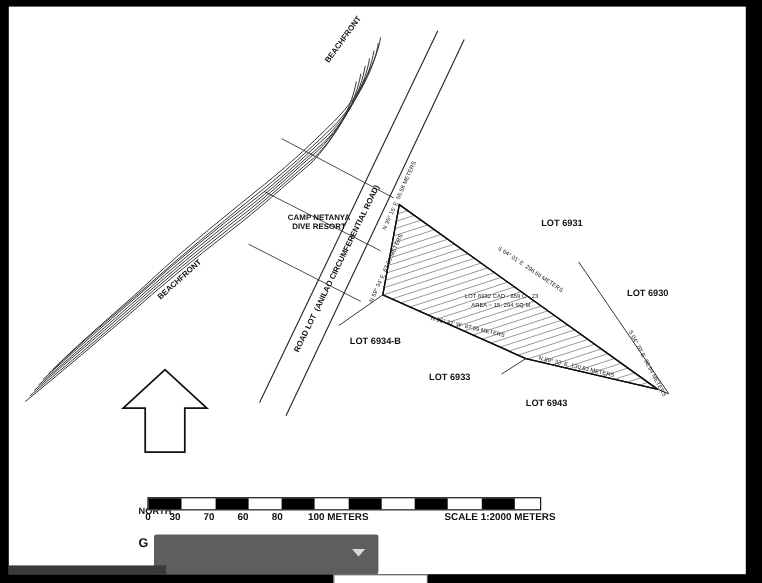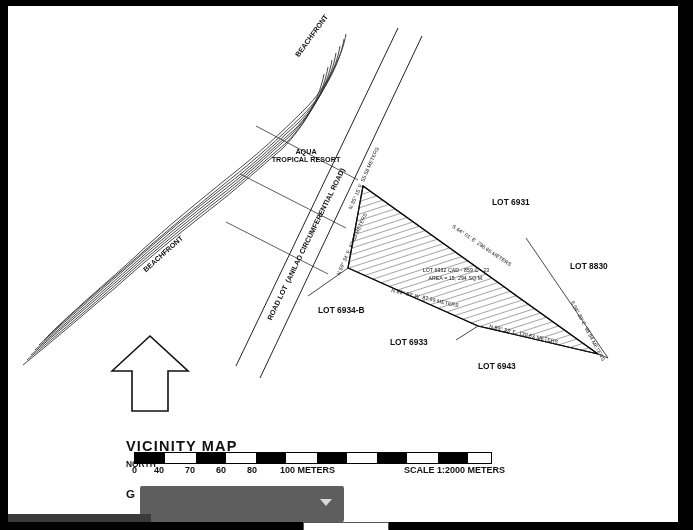--- a/index.html
+++ b/index.html
@@ -184,29 +184,29 @@
 
       <g fill="none" stroke="#111" stroke-width="1.6">
         <path d="M104,365 L142,330 L180,365 L160,365 L160,405 L124,405 L124,365 Z"></path>
       </g>
     </svg>
 
     <div class="lbl small" style="left:286px; top:48px; transform:rotate(-54deg); transform-origin:left top;">BEACHFRONT</div>
 
     <div class="lbl small" style="left:134px; top:262px; transform:rotate(-42deg); transform-origin:left top;">BEACHFRONT</div>
 
-    <div class="lbl small ctr" style="left:252px; top:142px; width:92px;">AQUA
-TROPICAL RESORT</div>
-
+
+    <div class="lbl small ctr" style="left:236px; top:188px; width:92px;">CAMP NETANYA
+DIVE RESORT</div>
 
     <div class="lbl small" style="left:258px; top:312px; transform:rotate(-64deg); transform-origin:left top;">ROAD LOT  (ANILAO CIRCUMFERENTIAL ROAD)</div>
 
     <div class="lbl med" style="left:440px; top:192px;padding-left:44px;">LOT 6931</div>
 
-    <div class="lbl med" style="left:562px; top:256px;">LOT 8830</div>
+    <div class="lbl med" style="left:562px; top:256px;">LOT 6930</div>
 
     <div class="lbl med" style="left:310px; top:300px;">LOT 6934-B</div>
 
     <div class="lbl med" style="left:382px; top:332px;">LOT 6933</div>
 
     <div class="lbl med" style="left:470px; top:356px;">LOT 6943</div>
 
     <div class="lbl tiny ctr" style="left:396px; top:262px; width:104px;">LOT 6932 CAD - 859 C - 23</div>
     <div class="lbl tiny ctr" style="left:396px; top:270px; width:104px;">AREA = 15, 294 SQ.M.</div>
 
@@ -218,33 +218,32 @@
 
     <div class="lbl tiny" style="left:566px; top:294px; transform:rotate(62deg); transform-origin:left top;">S 04° 20' E  98.94 METERS</div>
 
     <div class="lbl tiny" style="left:482px; top:318px; transform:rotate(13deg); transform-origin:left top;">N 89° 33' E  130.63 METERS</div>
 
     <div class="lbl tiny" style="left:384px; top:282px; transform:rotate(13deg); transform-origin:left top;">N 86° 32' W  87.99 METERS</div>
 
     <div class="lbl med" style="left:118px; top:406px;margin-top:48px;">NORTH</div>
 
 
-    <div class="lbl huge" style="left:118px; top:432px;">VICINITY MAP</div>
 
     <div id="scalebar">
       <div class="seg" style="left:0%;   width:8.5%;"></div>
       <div class="seg" style="left:17%;  width:8.5%;"></div>
       <div class="seg" style="left:34%;  width:8.5%;"></div>
       <div class="seg" style="left:51%;  width:8.5%;"></div>
       <div class="seg" style="left:68%;  width:8.5%;"></div>
       <div class="seg" style="left:85%;  width:8.5%;"></div>
     </div>
 
     <div class="ticklab" style="left:124px;">0</div>
-    <div class="ticklab" style="left:146px;">40</div>
+    <div class="ticklab" style="left:146px;">30</div>
     <div class="ticklab" style="left:177px;">70</div>
     <div class="ticklab" style="left:208px;">60</div>
     <div class="ticklab" style="left:239px;">80</div>
     <div class="ticklab" style="left:272px;">100 METERS</div>
     <div class="ticklab" style="left:396px;">SCALE 1:2000 METERS</div>
 
     <div class="lbl big" style="left:118px; top:482px;">G</div>
 
     <div id="dropdown">
       <span class="caret"></span>

